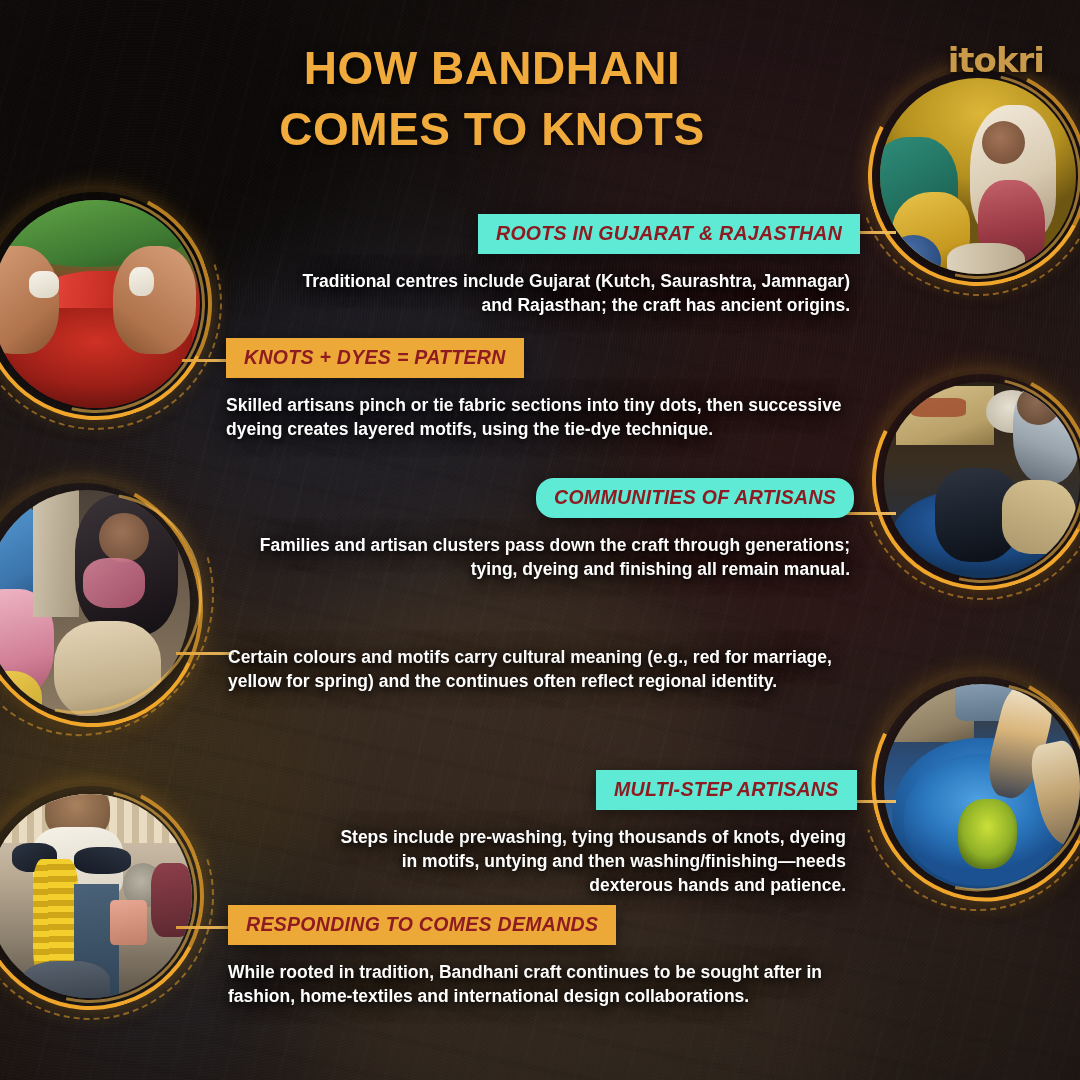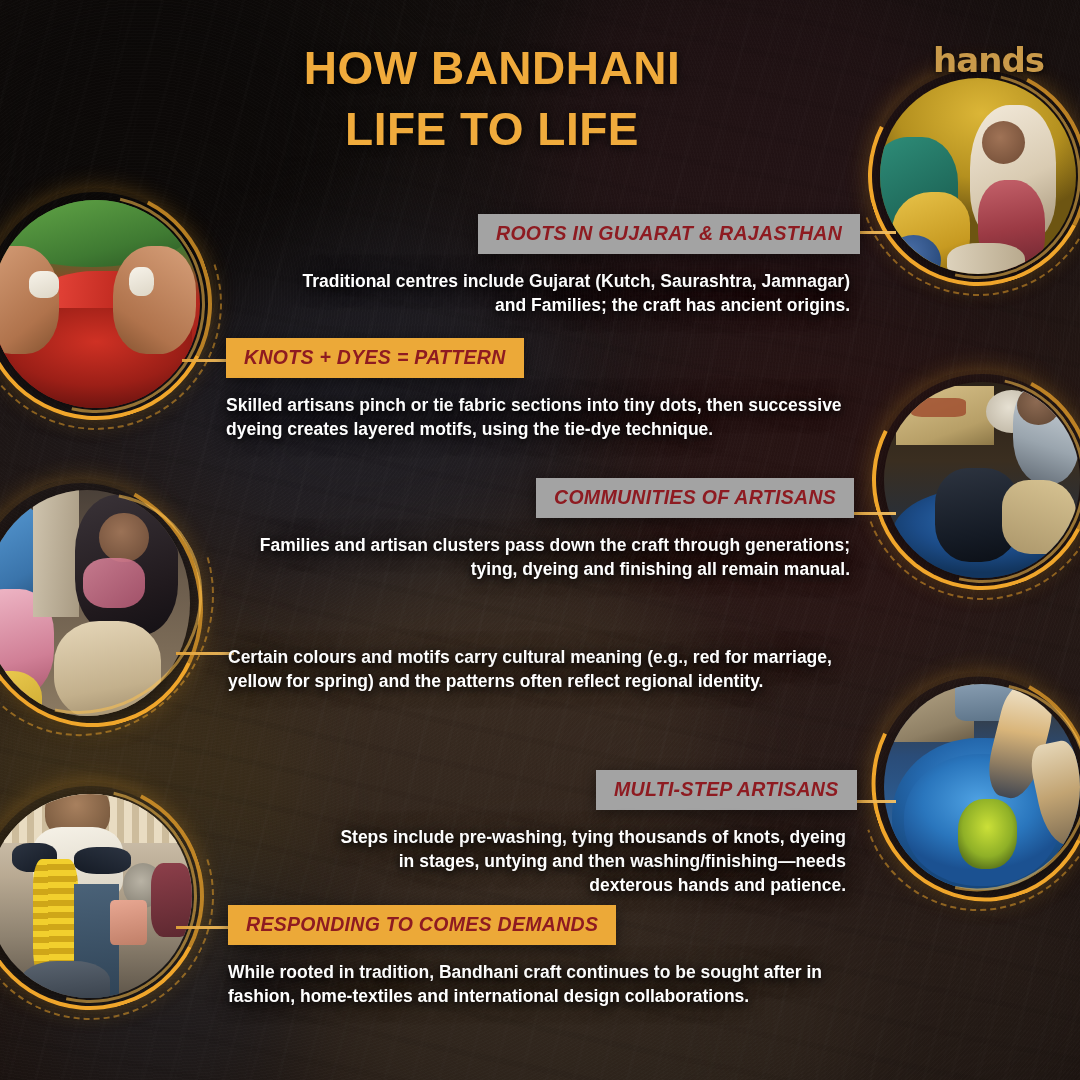--- a/index.html
+++ b/index.html
@@ -134,39 +134,39 @@
   .section { position:absolute; z-index:20; }
 
   .pill {
     display:inline-block;
     padding:8px 18px 9px;
     font-size:19.5px; font-weight:bold; font-style:italic;
     letter-spacing:.3px; white-space:nowrap;
     color:#8e1b21;
     box-shadow:0 3px 14px rgba(0,0,0,.45);
   }
-  .pill.cream { background:#a3a3a3; }
+  .pill.cream { background:#5eead4; }
   .pill.gold  { background:#eca938; }
 
   .body {
     margin-top:15px;
     color:#ffffff;
     font-size:17.5px; line-height:1.38;
     font-weight:bold;
     text-shadow:0 2px 7px rgba(0,0,0,.9), 0 0 22px rgba(0,0,0,.7);
   }
   .align-right { text-align:right; }
   .align-left  { text-align:left; }
 
   
   #sec-roots      { left:280px; top:214px; width:570px; }
   #sec-roots .pill{ margin-left:198px; }
   #sec-knots      { left:226px; top:338px; width:620px; }
   #sec-comm       { left:240px; top:478px; width:610px; }
-  #sec-comm .pill { margin-left:296px; }
+  #sec-comm .pill { margin-left:296px;border-radius:18px; }
   #sec-cultural   { left:228px; top:630px; width:620px; }
   #sec-finishing  { left:326px; top:770px; width:520px; }
   #sec-finishing .pill { margin-left:270px; }
   #sec-modern     { left:228px; top:905px; width:620px; }
 </style>
 </head>
 <body>
 
 <div id="canvas">
 
@@ -181,24 +181,24 @@
     <span class="blob b7"></span>
       <span class="blob b8"></span>
       <span class="blob b9"></span>
   </div>
   <div class="bg-layer bg-folds"></div>
   <div class="bg-layer bg-veil"></div>
   <div class="bg-layer bg-grain"></div>
 
   <div class="title">
     <span>HOW BANDHANI</span>
-    <span>LIFE TO LIFE</span>
-  </div>
-
-  <div class="logo">hands</div>
+    <span>COMES TO KNOTS</span>
+  </div>
+
+  <div class="logo">itokri</div>
 
   <div class="conn" style="left:838px; top:231px; width:58px;"></div>
   <div class="conn" style="left:182px; top:359px; width:50px;"></div>
   <div class="conn" style="left:842px; top:512px; width:54px;"></div>
   <div class="conn" style="left:176px; top:652px; width:58px;"></div>
   <div class="conn" style="left:840px; top:800px; width:56px;"></div>
   <div class="conn" style="left:176px; top:926px; width:58px;"></div>
 
   <div class="photo" id="ph-tying-women">
     <div class="img" style="background:
@@ -343,40 +343,40 @@
       <i style="left:16%; top:82%; width:44%; height:24%; border-radius:40% 40% 30% 30%;
                 background:linear-gradient(175deg,#5a6470,#333b45);"></i>
     </div>
     <div class="ring"></div>
     <div class="ring2"></div>
     <div class="ring3"></div>
   </div>
 
   <div class="section" id="sec-roots">
     <div class="pill cream">ROOTS IN GUJARAT &amp; RAJASTHAN</div>
-    <div class="body align-right">Traditional centres include Gujarat (Kutch, Saurashtra, Jamnagar) and Families; the craft has ancient origins.</div>
+    <div class="body align-right">Traditional centres include Gujarat (Kutch, Saurashtra, Jamnagar) and Rajasthan; the craft has ancient origins.</div>
   </div>
 
   <div class="section" id="sec-knots">
     <div class="pill gold">KNOTS + DYES = PATTERN</div>
     <div class="body align-left">Skilled artisans pinch or tie fabric sections into tiny dots, then successive dyeing creates layered motifs, using the tie-dye technique.</div>
   </div>
 
   <div class="section" id="sec-comm">
     <div class="pill cream">COMMUNITIES OF ARTISANS</div>
     <div class="body align-right">Families and artisan clusters pass down the craft through generations; tying, dyeing and finishing all remain manual.</div>
   </div>
 
   <div class="section" id="sec-cultural">
-    <div class="body align-left">Certain colours and motifs carry cultural meaning (e.g., red for marriage, yellow for spring) and the patterns often reflect regional identity.</div>
+    <div class="body align-left">Certain colours and motifs carry cultural meaning (e.g., red for marriage, yellow for spring) and the continues often reflect regional identity.</div>
   </div>
 
   <div class="section" id="sec-finishing">
     <div class="pill cream">MULTI-STEP ARTISANS</div>
-    <div class="body align-right">Steps include pre-washing, tying thousands of knots, dyeing in stages, untying and then washing/finishing—needs dexterous hands and patience.</div>
+    <div class="body align-right">Steps include pre-washing, tying thousands of knots, dyeing in motifs, untying and then washing/finishing—needs dexterous hands and patience.</div>
   </div>
 
   <div class="section" id="sec-modern">
     <div class="pill gold">RESPONDING TO COMES DEMANDS</div>
     <div class="body align-left">While rooted in tradition, Bandhani craft continues to be sought after in fashion, home-textiles and international design collaborations.</div>
   </div>
 
 </div>
 
 </body></html>

